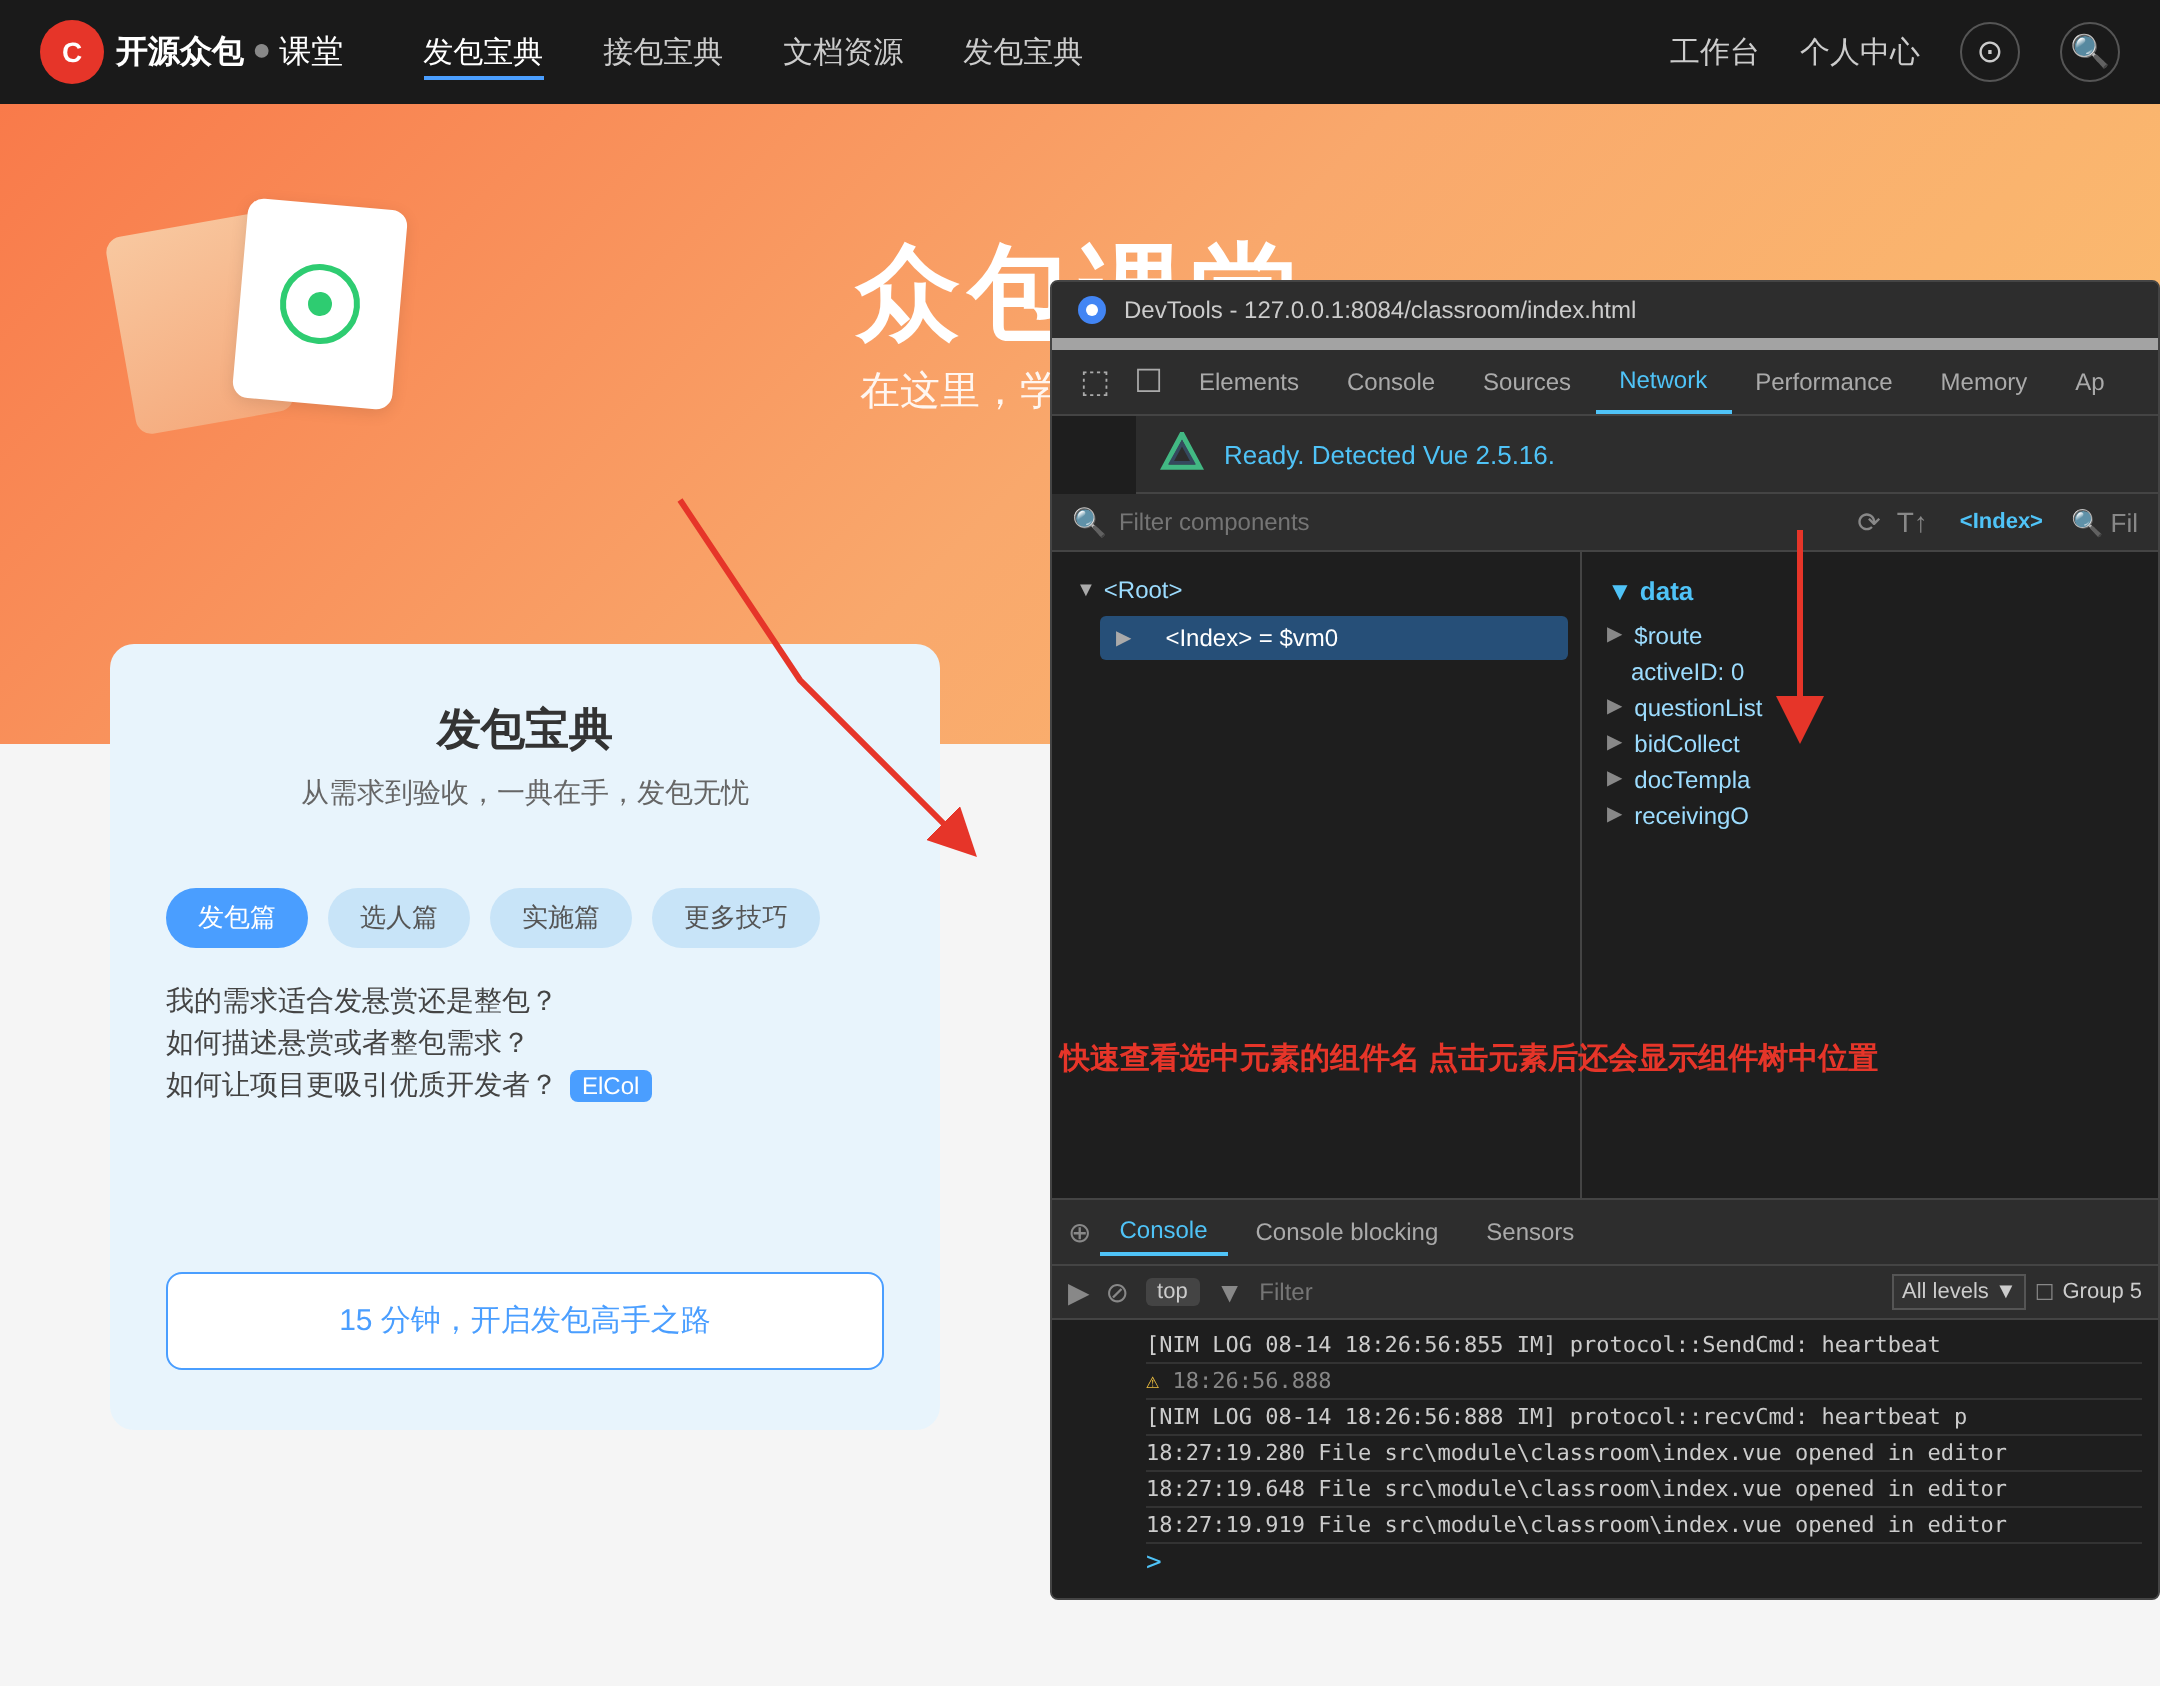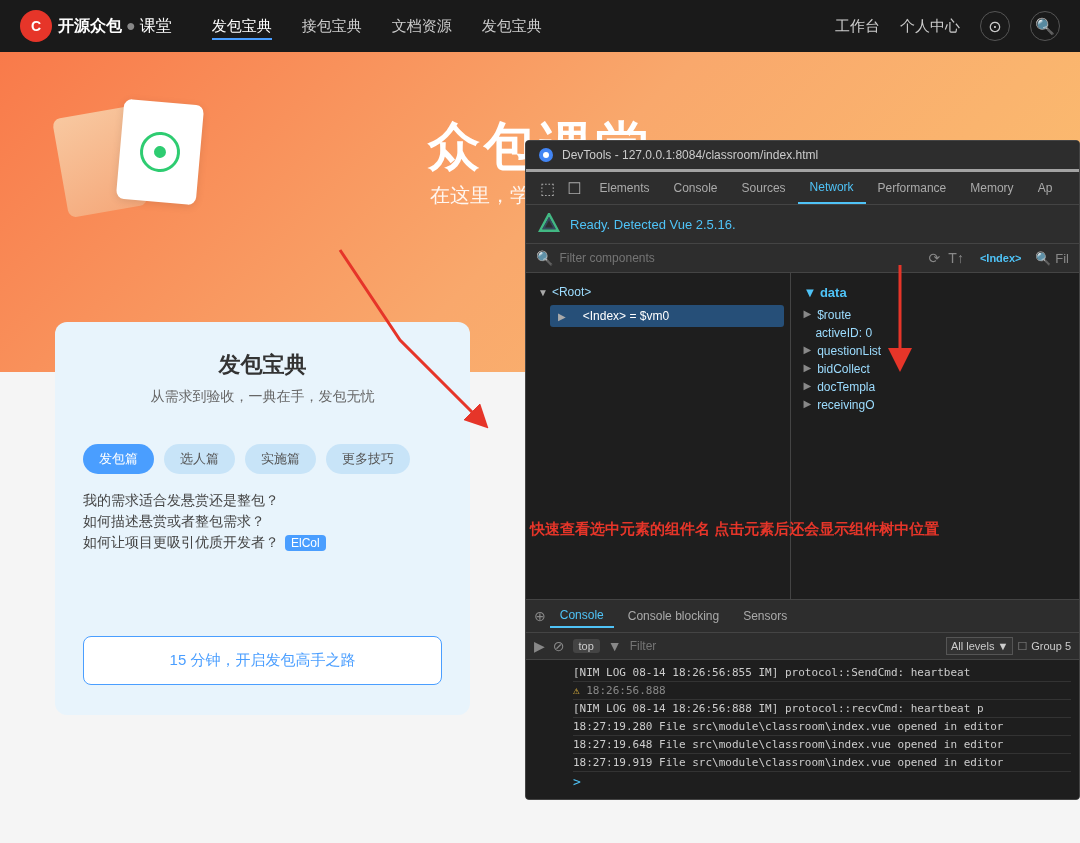--- a/index.html
+++ b/index.html
@@ -240,21 +240,21 @@
       display: flex;
       flex-direction: column;
       overflow: hidden;
     }
     .devtools-titlebar {
       background: #2d2d2d;
       padding: 6px 12px;
       display: flex;
       align-items: center;
       gap: 8px;
-      border-bottom: 3px solid #a3a3a3;
+      border-bottom: 6px solid #a3a3a3;
       flex-shrink: 0;
     }
     .devtools-favicon {
       width: 16px;
       height: 16px;
     }
     .devtools-title-text {
       color: #ccc;
       font-size: 12px;
     }
@@ -286,20 +286,21 @@
 
     
     .vue-bar {
       background: #2d2d2d;
       padding: 8px 12px;
       display: flex;
       align-items: center;
       gap: 10px;
       border-bottom: 1px solid #444;
       flex-shrink: 0;
+      margin-left: 42px;
     }
     .vue-logo {
       width: 22px;
       height: 22px;
     }
     .vue-ready-text {
       color: #4fc3f7;
       font-size: 13px;
     }
 

